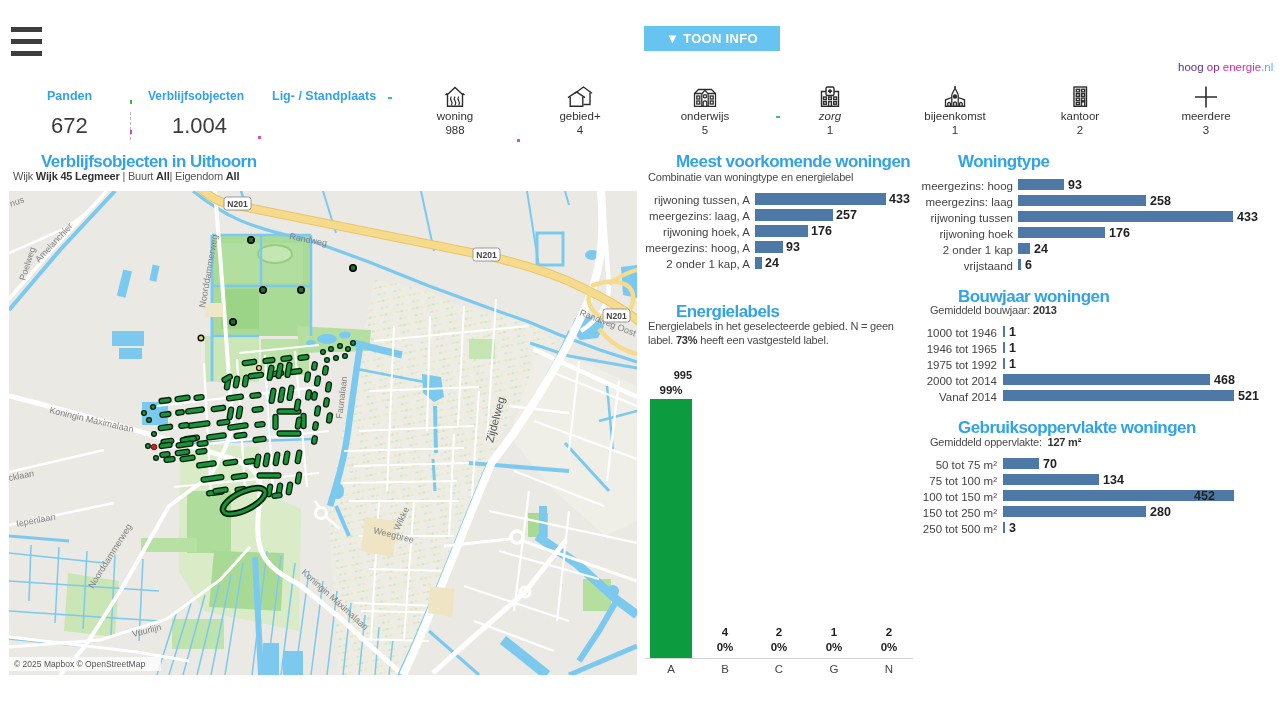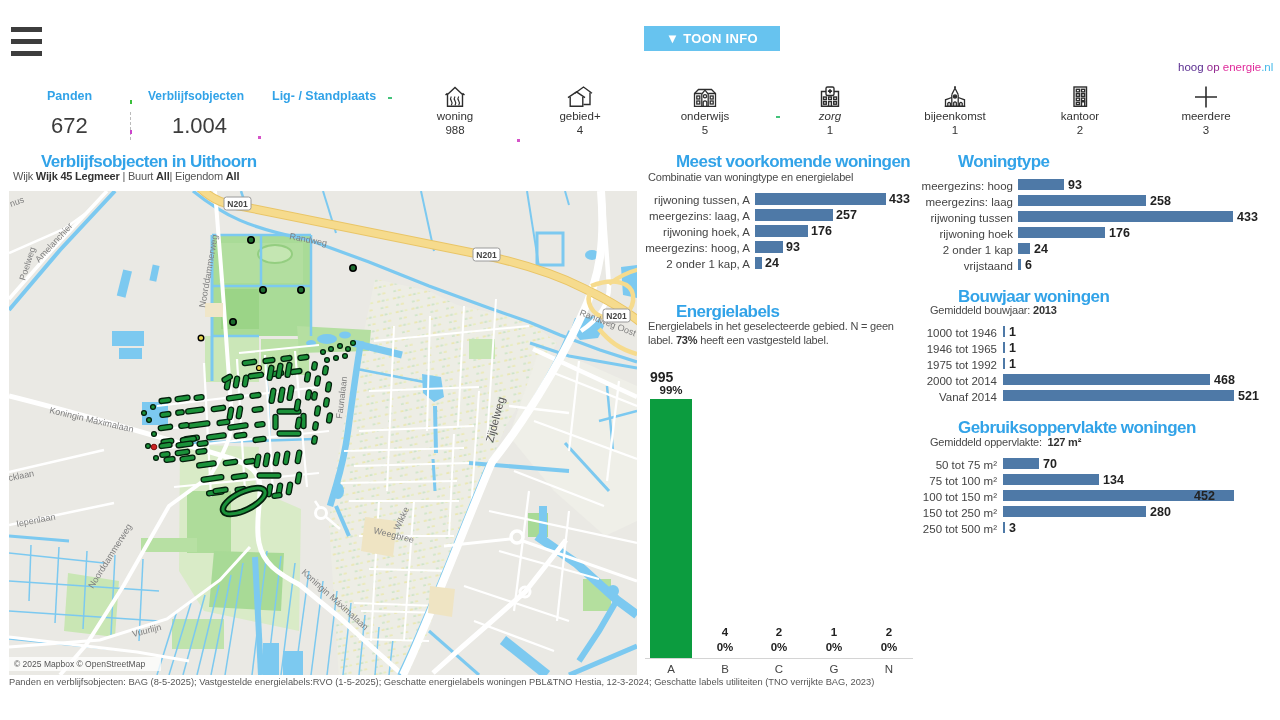--- a/index.html
+++ b/index.html
@@ -548,21 +548,21 @@
 
   <div class="rowlab" style="left:600px;top:258px;width:150px;">2 onder 1 kap, A</div>
   <div class="bar" style="left:755px;top:257px;width:7px;"></div>
   <div class="val" style="left:765px;top:256px;">24</div>
 
   <div class="ctitle" style="left:648px;top:302px;">Energielabels</div>
 
   <div class="csub" style="left:648px;top:320px;">Energielabels in het geselecteerde gebied. N = geen</div>
   <div class="csub" style="left:648px;top:334px;">label. <b style="color:#333">73%</b> heeft een vastgesteld label.</div>
 
-  <div class="abs" style="left:650px;top:369px;width:42px;text-align:left;font-size:14px;font-weight:bold;color:#222;">995</div>
+  <div class="abs" style="left:650px;top:369px;width:42px;text-align:right;font-size:11px;font-weight:bold;color:#222;">995</div>
   <div class="abs" style="left:650px;top:384px;width:42px;text-align:center;font-size:11.5px;font-weight:bold;color:#222;">99%</div>
 
   <div class="abs" style="left:650px;top:399px;width:42px;height:259px;background:#0c9c3f;"></div>
 
   <div class="abs" style="left:704px;top:626px;width:42px;text-align:center;font-size:11.5px;font-weight:bold;color:#222;">4</div>
   <div class="abs" style="left:704px;top:641px;width:42px;text-align:center;font-size:11.5px;font-weight:bold;color:#222;">0%</div>
 
   <div class="abs" style="left:758px;top:626px;width:42px;text-align:center;font-size:11.5px;font-weight:bold;color:#222;">2</div>
   <div class="abs" style="left:758px;top:641px;width:42px;text-align:center;font-size:11.5px;font-weight:bold;color:#222;">0%</div>
 
@@ -647,15 +647,14 @@
   <div class="val" style="left:1194px;top:489px;">452</div>
 
   <div class="rowlab" style="left:860px;top:507px;width:137px;">150 tot 250 m²</div>
   <div class="bar2" style="left:1003px;top:506px;width:143px;"></div>
   <div class="val" style="left:1150px;top:505px;">280</div>
 
   <div class="rowlab" style="left:860px;top:523px;width:137px;">250 tot 500 m²</div>
   <div class="bar2" style="left:1003px;top:522px;width:2px;"></div>
   <div class="val" style="left:1009px;top:521px;">3</div>
 
-  <div class="abs" style="left:9px;top:677px;font-size:9.3px;color:#555;">Panden en verblijfsobjecten: BAG (8-5-2025); Vastgestelde energielabels:RVO (1-5-2025); Geschatte energielabels woningen PBL&amp;TNO Hestia, 12-3-2024; Geschatte labels utiliteiten (TNO verrijkte BAG, 2023)</div>
 
 </div>
 
 </body></html>

